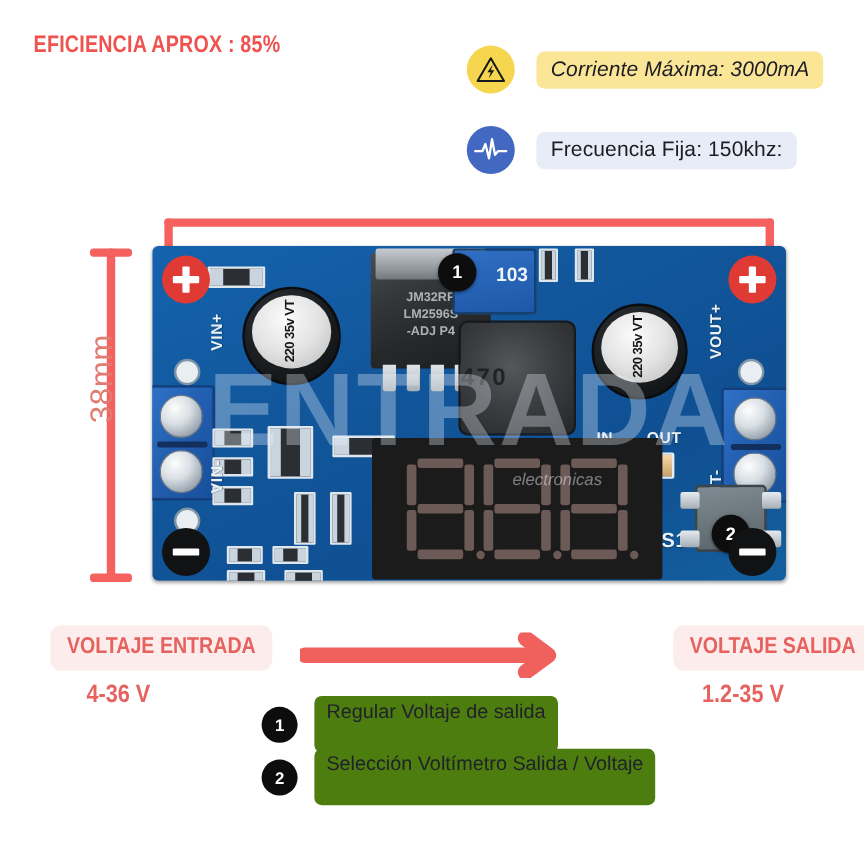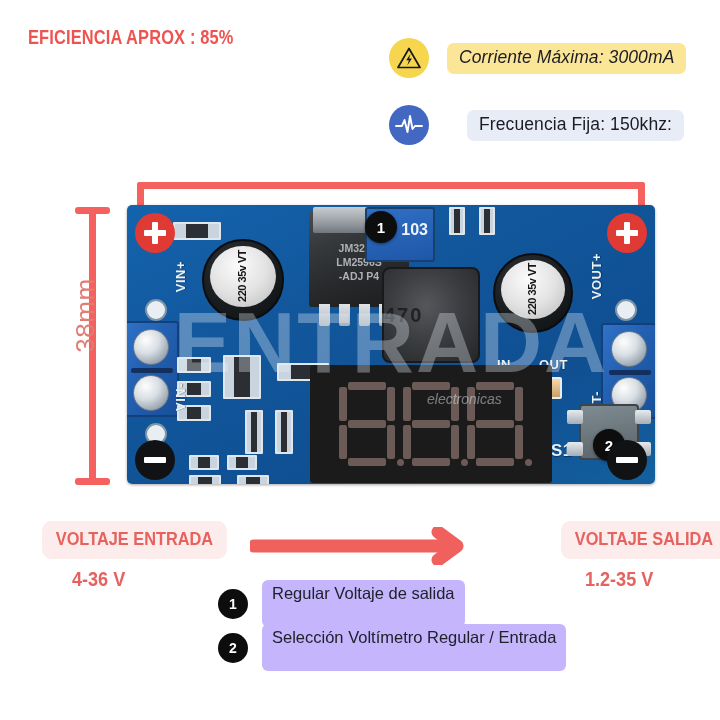--- a/index.html
+++ b/index.html
@@ -33,21 +33,21 @@
   .spec-text {
     margin-left: 18px;
     padding: 4px 12px 6px 12px;
     border-radius: 7px;
     font-size: 17.5px; color: #1c1c24; white-space: nowrap;
     letter-spacing: .1px;
   }
   .spec-text.warn { background: #fbe596; font-style: italic; }
   .spec-text.freq { background: #e8ecf7; }
   #spec-current { left: 389px; top: 38px; }
-  #spec-freq    { left: 389px; top: 105px; gap: 20px; }
+  #spec-freq    { left: 389px; top: 105px; }
 
   
   .dim-red { position: absolute; background: #f4615e; }
   #dim-top-bar   { left: 137px; top: 182px;  width: 508px; height: 7px; border-radius: 3px; }
   #dim-top-capL  { left: 137px; top: 182px;  width: 7px;   height: 28px; border-radius: 3px; }
   #dim-top-capR  { left: 638px; top: 182px;  width: 7px;   height: 28px; border-radius: 3px; }
   #dim-left-bar  { left: 89px;  top: 207px;  width: 7px;   height: 278px; border-radius: 3px; }
   #dim-left-capT { left: 75px;  top: 207px;  width: 35px;  height: 7px;  border-radius: 3px; }
   #dim-left-capB { left: 75px;  top: 478px;  width: 35px;  height: 7px;  border-radius: 3px; }
   .dim-label {
@@ -133,21 +133,21 @@
     position: absolute; left: 255px; top: 62px; width: 98px; height: 96px;
     border-radius: 8px;
     background: radial-gradient(circle at 45% 40%, #55575a 0%, #3c3e41 45%, #242628 100%);
     border: 2px solid #18191b;
     display:flex; align-items:center; justify-content:flex-start;
   }
   #inductor .ind-txt { color:#1a1b1d; font-size:20px; font-weight:bold; letter-spacing:2px; opacity:.85; }
 
   
   #pot {
-    position: absolute; left: 238px; top: 2px; width: 70px; height: 55px;
+    position: absolute; left: 250px; top: 2px; width: 70px; height: 55px;
     background: linear-gradient(170deg,#2f6fc4,#1f57a8);
     border: 2px solid #18406f; border-radius: 3px;
   }
   #pot .pot-txt { position:absolute; right:5px; top:12px; color:#eef4fa; font-size:16px; font-weight:bold; }
 
   
   .term {
     position: absolute; width: 56px; height: 96px;
     background: linear-gradient(120deg,#2f72c7 0%, #2461b3 40%, #174f99 100%);
     border: 2px solid #143f7d; border-radius: 3px;
@@ -258,21 +258,21 @@
   .legend-row { position:absolute; display:flex; align-items:center; }
   #legend-1 { left: 218px; top: 580px; }
   #legend-2 { left: 218px; top: 624px; }
   .legend-num {
     width: 30px; height: 30px; border-radius: 50%;
     background: #0d0d0d; color:#fff; flex:0 0 auto;
     display:flex; align-items:center; justify-content:center;
     font-size: 14px; font-weight: bold;
   }
   .legend-label {
-    margin-left: 14px; background:#c4b5fd; border-radius:6px;
+    margin-left: 14px; background:#4d7c0f; border-radius:6px;
     padding: 4px 10px 24px; font-size: 16.5px; color:#20222b; white-space:nowrap;
   }
 </style>
 </head>
 <body>
 
 <div id="page">
 
   <div class="eff-title">EFICIENCIA APROX : 85%</div>
 
@@ -460,16 +460,16 @@
     <line x1="4" y1="19" x2="196" y2="19" stroke="#f0605c" stroke-width="13" stroke-linecap="round"></line>
     <polyline points="188,5 207,19 188,33" fill="none" stroke="#f0605c" stroke-width="13" stroke-linecap="round" stroke-linejoin="round"></polyline>
   </svg>
 
   <div class="legend-row" id="legend-1">
     <div class="legend-num">1</div>
     <div class="legend-label">Regular Voltaje de salida</div>
   </div>
   <div class="legend-row" id="legend-2">
     <div class="legend-num">2</div>
-    <div class="legend-label">Selección Voltímetro  Regular / Entrada</div>
+    <div class="legend-label">Selección Voltímetro  Salida / Voltaje</div>
   </div>
 
 </div>
 
 </body></html>

